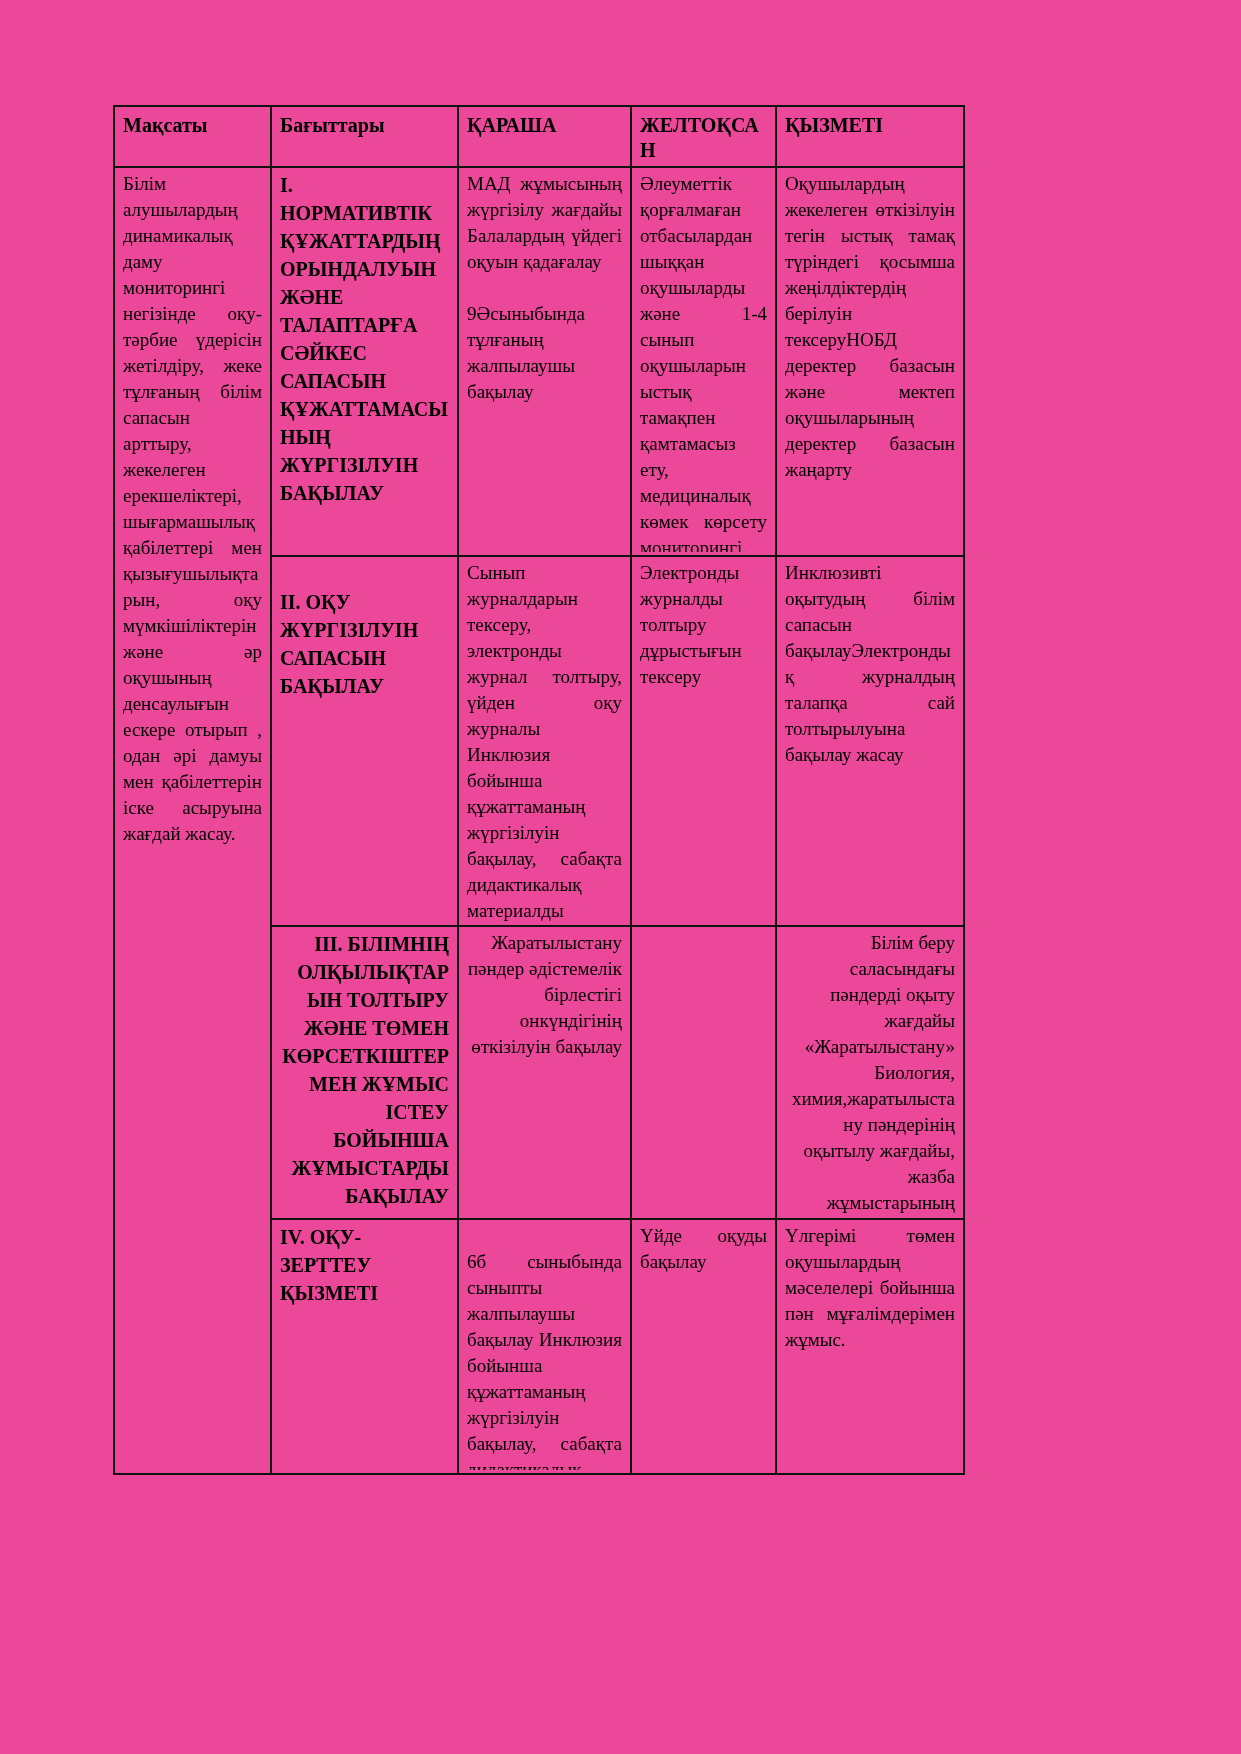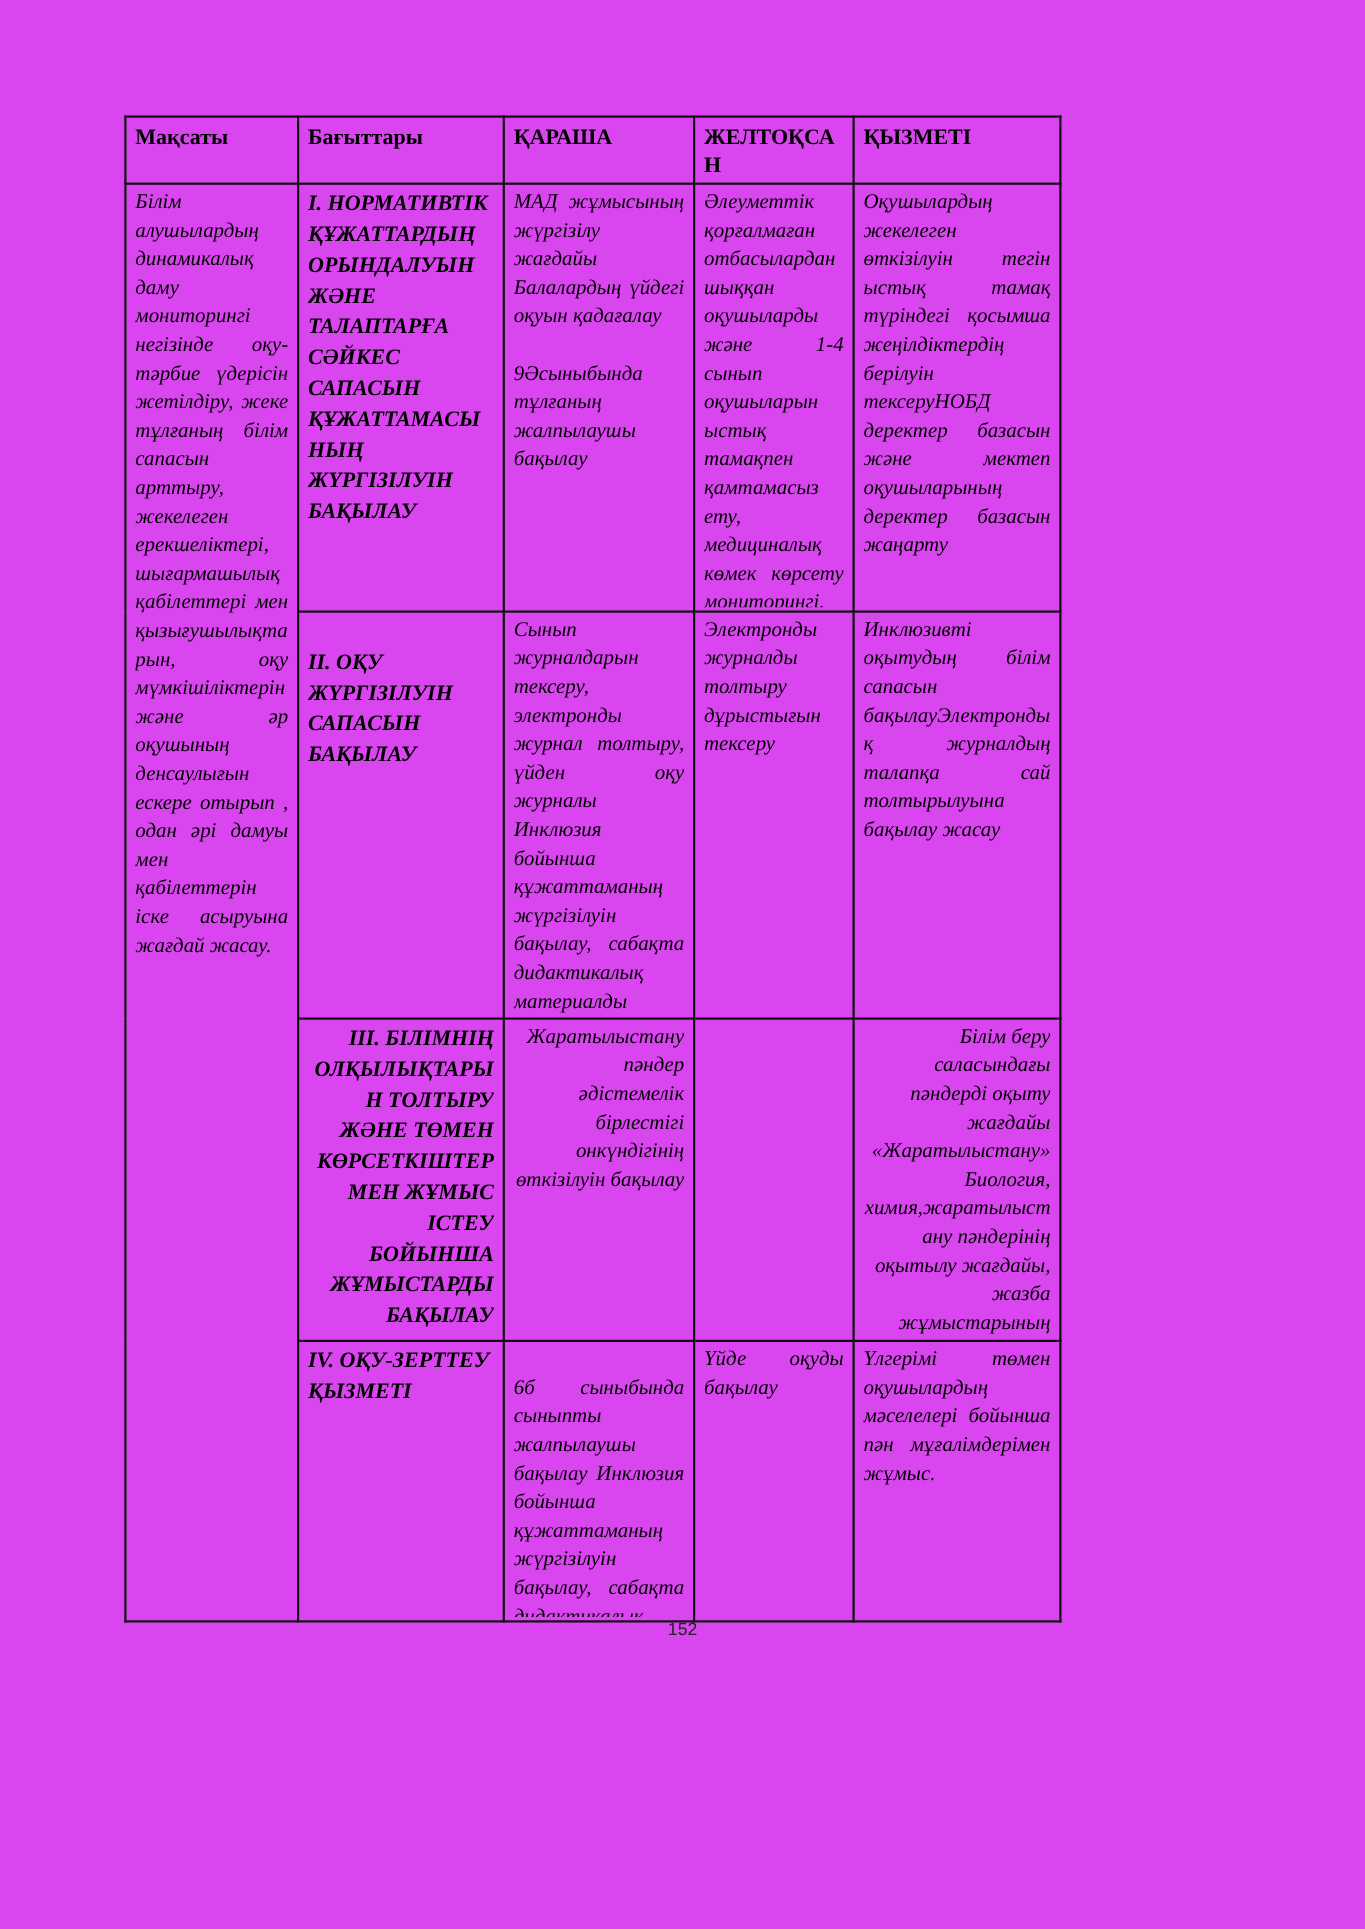--- a/index.html
+++ b/index.html
@@ -1,21 +1,21 @@
 <!DOCTYPE html>
 <html lang="kk"><head>
 <meta charset="utf-8">
 <style>
   html, body { margin: 0; padding: 0; background: #888; }
   .page {
     position: relative;
     width: 1241px;
     height: 1754px;
     margin: 0 auto;
-    background: #d946ef;
+    background: #ec4899;
     color: #000;
     font-family: "Liberation Serif", "DejaVu Serif", serif;
   }
   table.doc-table {
     position: absolute;
     left: 113px;
     top: 105px;
     width: 850px;
     border-collapse: collapse;
     table-layout: fixed;
@@ -34,21 +34,20 @@
     line-height: 25px;
     font-weight: bold;
     padding-top: 6px;
     overflow-wrap: break-word;
     word-break: break-word;
   }
   .cell-text {
     white-space: pre-line;
     overflow: hidden;
     overflow-wrap: break-word;
-    font-style: italic;
   }
   .just { text-align: justify; }
   .dir {
     font-weight: bold;
     font-size: 20px;
     line-height: 28px;
     overflow-wrap: break-word;
     word-break: break-word;
   }
   
@@ -162,15 +161,14 @@
       <td>
         <div class="cell-text just h4">Үйде оқуды бақылау</div>
       </td>
       <td>
         <div class="cell-text just h4">Үлгерімі төмен оқушылардың мәселелері бойынша пән мұғалімдерімен жұмыс.</div>
       </td>
     </tr>
   </tbody>
     </table>
 
-  <div class="page-number">152</div>
 
 </div>
 
 </body></html>

